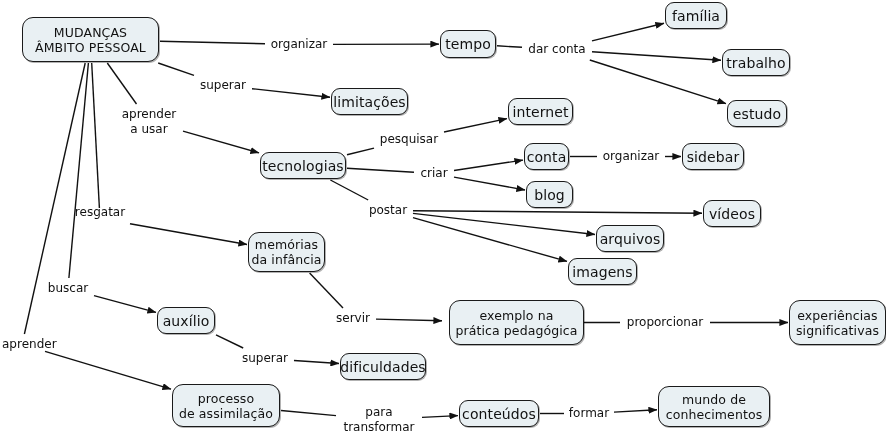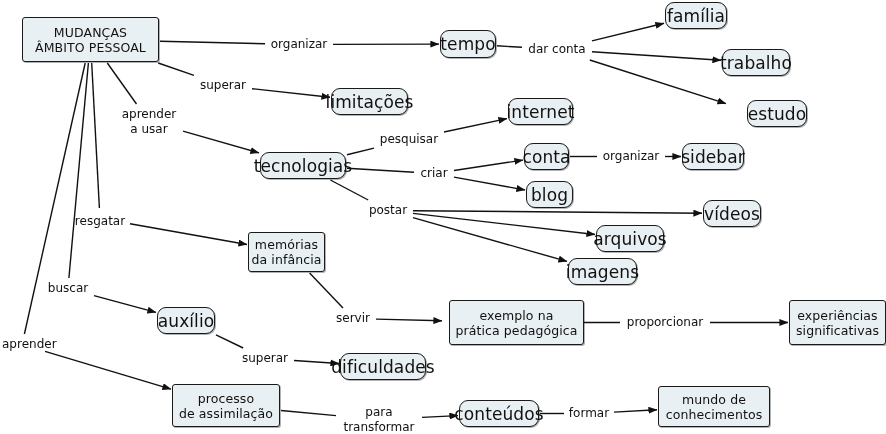--- a/index.html
+++ b/index.html
@@ -28,31 +28,31 @@
     position: absolute;
     box-sizing: border-box;
     display: flex;
     align-items: center;
     justify-content: center;
     text-align: center;
     background: #e9f0f3;
     border: 1.4px solid #1a1a1a;
     border-radius: 9px;
     color: #111111;
-    font-size: 17px;
+    font-size: 14px;
     line-height: 14px;
     letter-spacing: 0.1px;
     white-space: pre-line;
     box-shadow: 1px 1px 0 rgba(0,0,0,0.30);
     z-index: 3;
   }
   .node.big {
     font-size: 12.5px;
     line-height: 15px;
-    border-radius: 3px;
+    border-radius: 11px;
   }
   .edge-label {
     position: absolute;
     box-sizing: border-box;
     color: #111111;
     font-size: 12px;
     line-height: 14.5px;
     white-space: pre-line;
     background: transparent;
     z-index: 4;
@@ -108,21 +108,21 @@
         <line x1="540.0" y1="413.5" x2="564.0" y2="413.5"></line>
         <line x1="614.0" y1="412.1" x2="657.0" y2="409.7" marker-end="url(#arrowhead)"></line>
       </g>
   </svg>
   <div id="nodes-layer">
       <div class="node big" style="left: 22px; top: 17px; width: 137px; height: 45px;">MUDANÇAS
 ÂMBITO PESSOAL</div>
       <div class="node" style="left: 440px; top: 30px; width: 56px; height: 28px;">tempo</div>
       <div class="node" style="left: 665px; top: 2px; width: 62px; height: 27px;">família</div>
       <div class="node" style="left: 722px; top: 49px; width: 68px; height: 27px;">trabalho</div>
-      <div class="node" style="left: 727px; top: 100px; width: 60px; height: 27px; margin-left: 20px;">estudo</div>
+      <div class="node" style="left: 727px; top: 100px; width: 60px; height: 27px;">estudo</div>
       <div class="node" style="left: 331px; top: 88px; width: 77px; height: 27px;">limitações</div>
       <div class="node" style="left: 260px; top: 152px; width: 86px; height: 27px;">tecnologias</div>
       <div class="node" style="left: 508px; top: 98px; width: 65px; height: 27px;">internet</div>
       <div class="node" style="left: 524px; top: 143px; width: 45px; height: 27px;">conta</div>
       <div class="node" style="left: 682px; top: 143px; width: 62px; height: 27px;">sidebar</div>
       <div class="node" style="left: 526px; top: 181px; width: 47px; height: 27px;">blog</div>
       <div class="node" style="left: 703px; top: 200px; width: 58px; height: 27px;">vídeos</div>
       <div class="node" style="left: 596px; top: 225px; width: 68px; height: 27px;">arquivos</div>
       <div class="node" style="left: 568px; top: 258px; width: 69px; height: 27px;">imagens</div>
       <div class="node big" style="left: 248px; top: 232px; width: 77px; height: 40px;">memórias
@@ -142,21 +142,21 @@
   <div id="labels-layer">
       <div class="edge-label" style="left: 268px; top: 37px; width: 62px;">organizar</div>
       <div class="edge-label" style="left: 525px; top: 42px; width: 64px;">dar conta</div>
       <div class="edge-label" style="left: 197px; top: 78px; width: 52px;">superar</div>
       <div class="edge-label" style="left: 118px; top: 107px; width: 62px;">aprender
 a usar</div>
       <div class="edge-label" style="left: 377px; top: 132px; width: 64px;">pesquisar</div>
       <div class="edge-label" style="left: 417px; top: 166px; width: 34px;">criar</div>
       <div class="edge-label" style="left: 600px; top: 149px; width: 62px;">organizar</div>
       <div class="edge-label" style="left: 366px; top: 203px; width: 44px;">postar</div>
-      <div class="edge-label" style="left: 73px; top: 214px; width: 54px;">resgatar</div>
+      <div class="edge-label" style="left: 73px; top: 205px; width: 54px;">resgatar</div>
       <div class="edge-label" style="left: 45px; top: 281px; width: 46px;">buscar</div>
       <div class="edge-label" style="left: 2px; top: 337px; width: 40px;">aprender</div>
       <div class="edge-label" style="left: 333px; top: 311px; width: 40px;">servir</div>
       <div class="edge-label" style="left: 239px; top: 351px; width: 52px;">superar</div>
       <div class="edge-label" style="left: 623px; top: 315px; width: 84px;">proporcionar</div>
       <div class="edge-label" style="left: 339px; top: 405px; width: 80px;">para
 transformar</div>
       <div class="edge-label" style="left: 567px; top: 406px; width: 44px;">formar</div>
     </div>
 </div>

